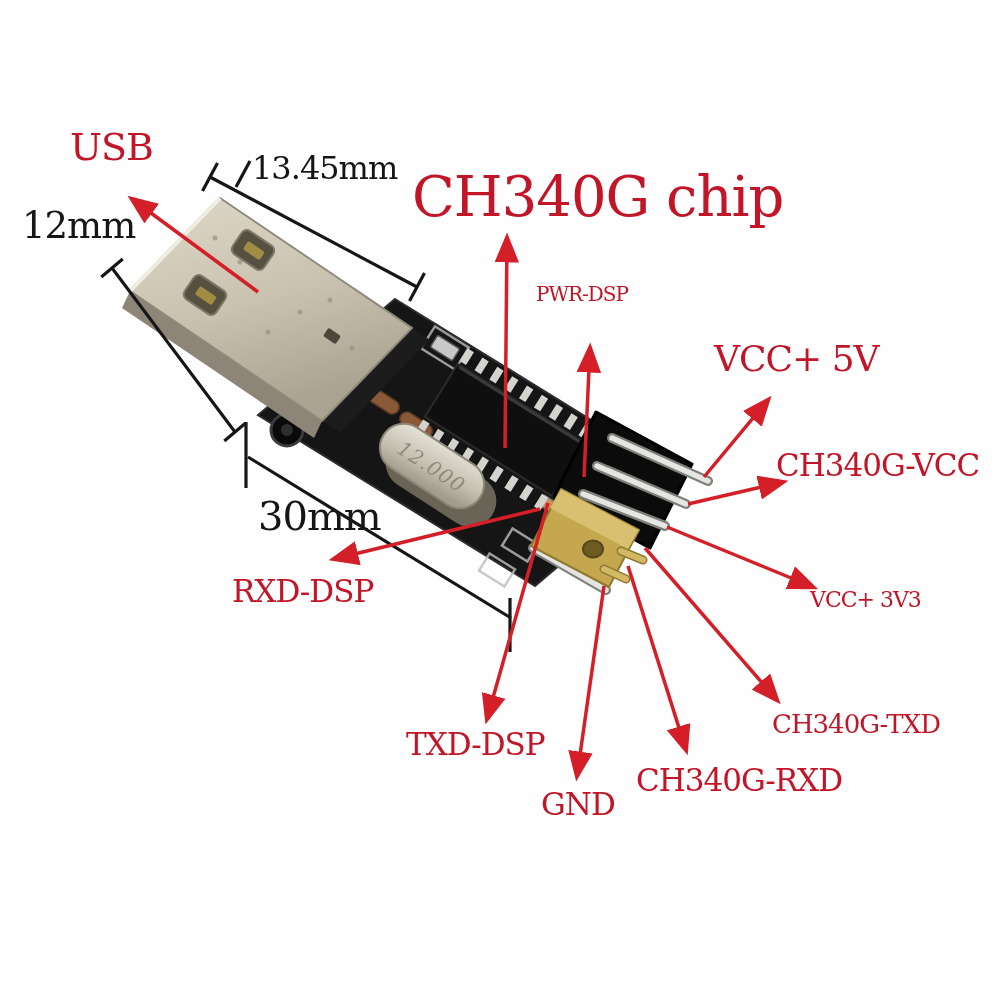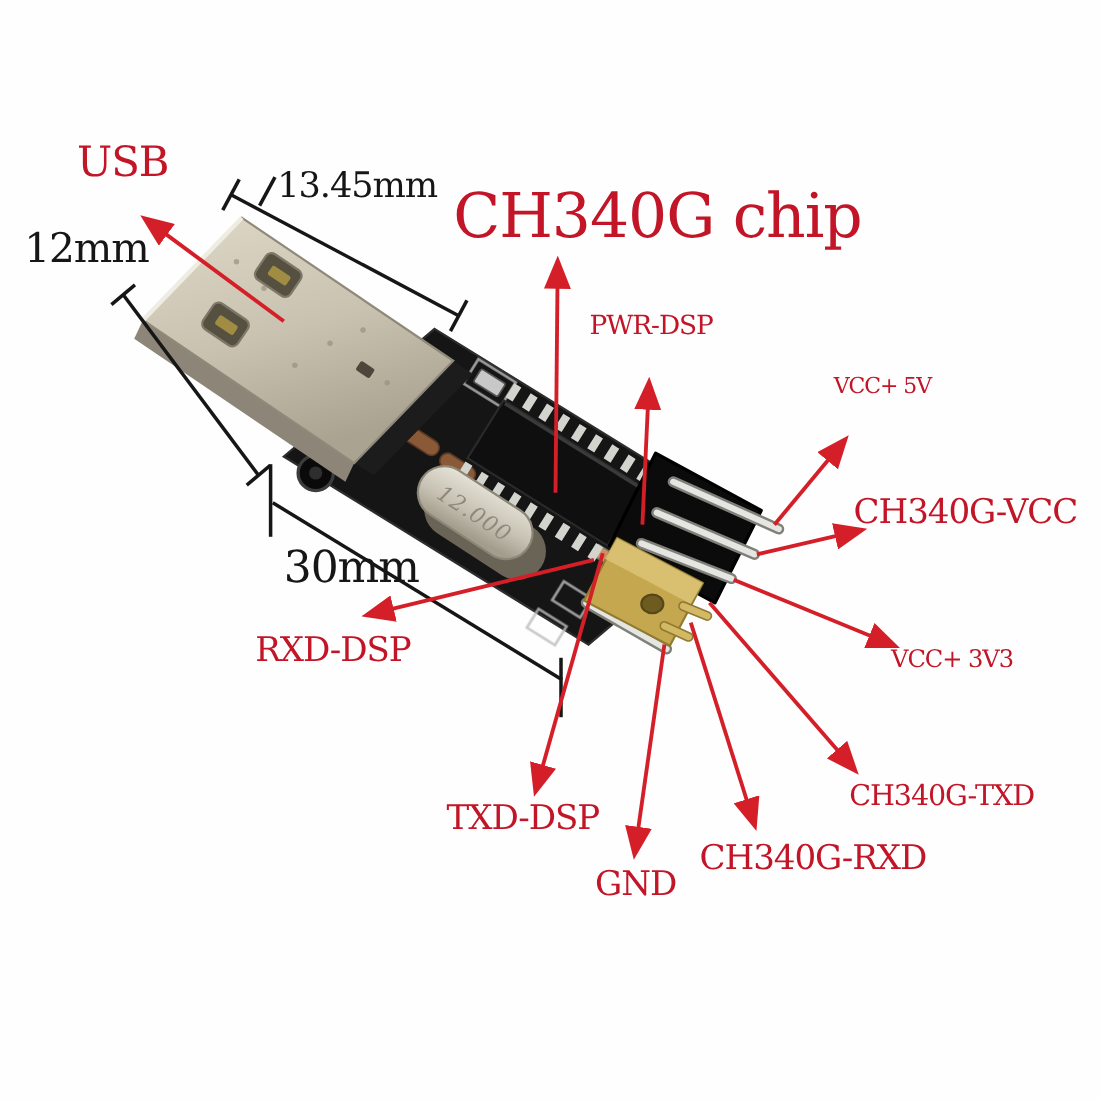--- a/index.html
+++ b/index.html
@@ -12,22 +12,22 @@
   svg{position:absolute;left:0;top:0;}
   .lbl{
     position:absolute;color:#c21527;white-space:pre;
     letter-spacing:-1px;line-height:1.05;
   }
   .dim{color:#161616;}
   #lbl-usb  {left:70px;  top:128px; font-size:38px;}
   #lbl-d1345{left:252px; top:152px; font-size:32px;}
   #lbl-d12  {left:22px;  top:207px; font-size:37px;}
   #lbl-chip {left:412px; top:168px; font-size:56px;}
-  #lbl-pwr  {left:536px; top:284px; font-size:24px;}
-  #lbl-v5   {left:758px; top:340px; font-size:20px;}
+  #lbl-pwr  {left:536px; top:284px; font-size:20px;}
+  #lbl-v5   {left:714px; top:340px; font-size:36px;}
   #lbl-cvcc {left:776px; top:449px; font-size:31px;}
   #lbl-v33  {left:810px; top:588px; font-size:22px;}
   #lbl-d30  {left:258px; top:495px; font-size:40px;}
   #lbl-rxd  {left:232px; top:575px; font-size:31px;}
   #lbl-txd  {left:406px; top:728px; font-size:31px;}
   #lbl-gnd  {left:541px; top:788px; font-size:31px;}
   #lbl-crxd {left:636px; top:764px; font-size:31px;text-align:center;}
   #lbl-ctxd {left:772px; top:711px; font-size:26px;}
 </style>
 </head>

